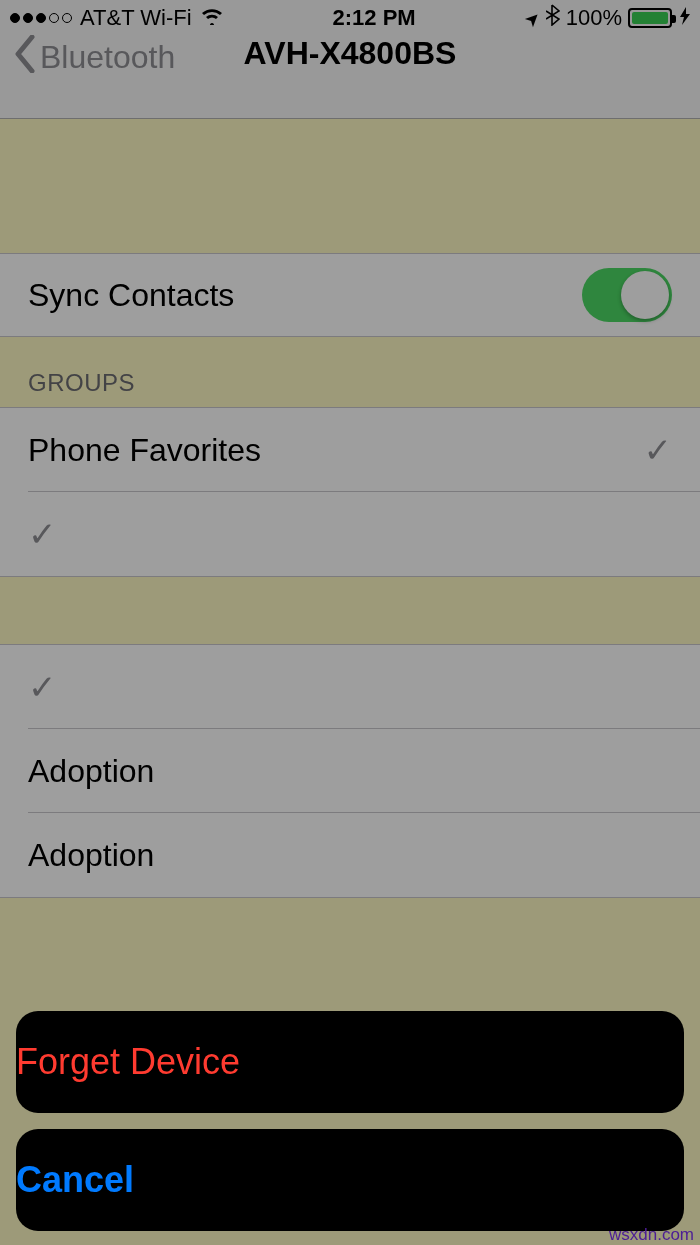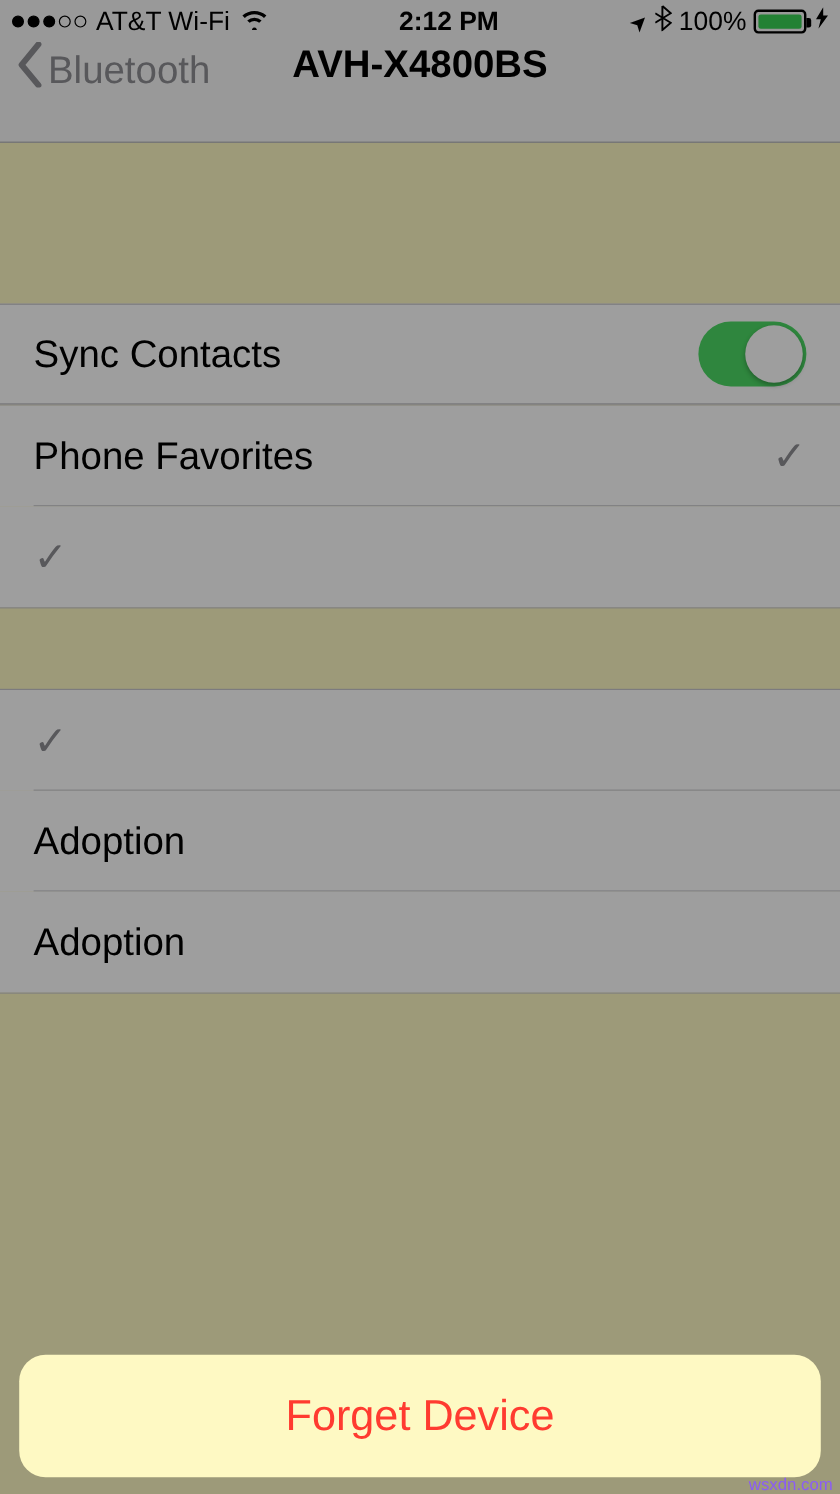--- a/index.html
+++ b/index.html
@@ -114,38 +114,37 @@
       position: absolute; inset: 0;
       background: rgba(0,0,0,0.38);
     }
 
     
     .action-sheet {
       position: absolute; left: 16px; right: 16px; bottom: 14px;
       display: flex; flex-direction: column; gap: 16px;
     }
     .sheet-group, .sheet-cancel {
-      background: #fef9c3; border-radius: 22px;
-      text-align: center;
+      background: #000000; border-radius: 22px;
     }
     .sheet-item {
       padding: 30px 0;
       font-size: 36px;
       color: #ff3b30;
     }
     .sheet-cancel-item {
       padding: 30px 0;
       font-size: 36px;
       font-weight: 600;
       color: #007aff;
     }
 
     .watermark {
       position: absolute; right: 6px; bottom: 0;
-      font-size: 14px; color: #8b5cf6;
+      font-size: 17px; color: #4c1d95;
       font-family: Arial, sans-serif;
     }
   </style>
 </head>
 <body>
 
 <div class="content-layer">
 
   <div class="status-bar">
     <div class="status-left">
@@ -200,20 +199,21 @@
 
   <div class="spacer-sm"></div>
 
   <div class="cell">
     <span>Sync Contacts</span>
     <span class="switch">
         <span class="knob"></span>
       </span>
   </div>
 
+  <div class="group-header">GROUPS</div>
 
   <div class="cell-group">
     <div class="cell">
       <span>Phone Favorites</span>
       <span class="check">✓</span>
     </div>
     <div class="cell">
       <span class="check">✓</span>
     </div>
   </div>
@@ -232,15 +232,18 @@
     </div>
   </div>
 </div>
 
 <div class="dim"></div>
 
 <div class="action-sheet">
   <div class="sheet-group">
     <div class="sheet-item">Forget Device</div>
   </div>
+  <div class="sheet-cancel">
+    <div class="sheet-cancel-item">Cancel</div>
+  </div>
 </div>
 
 <div class="watermark">wsxdn.com</div>
 
 </body></html>

